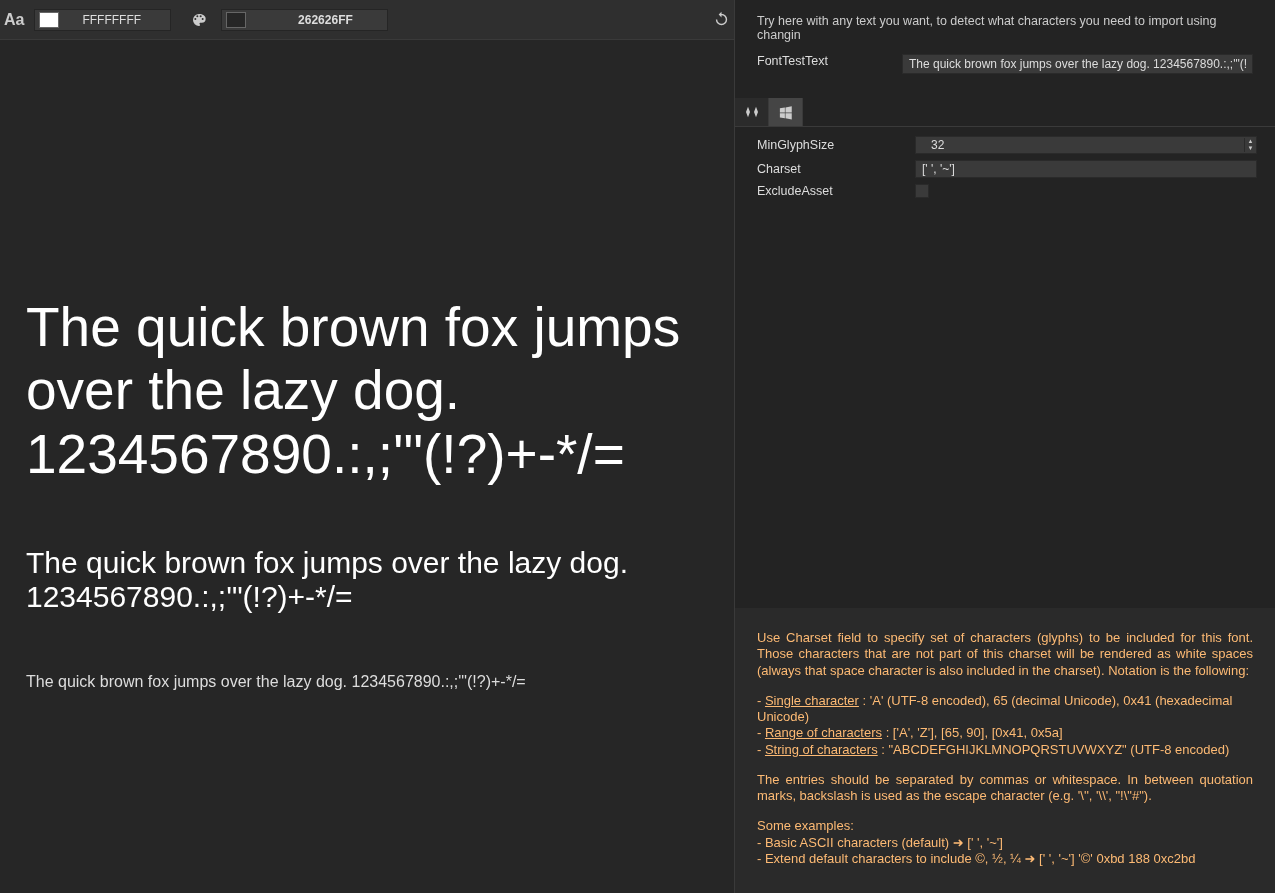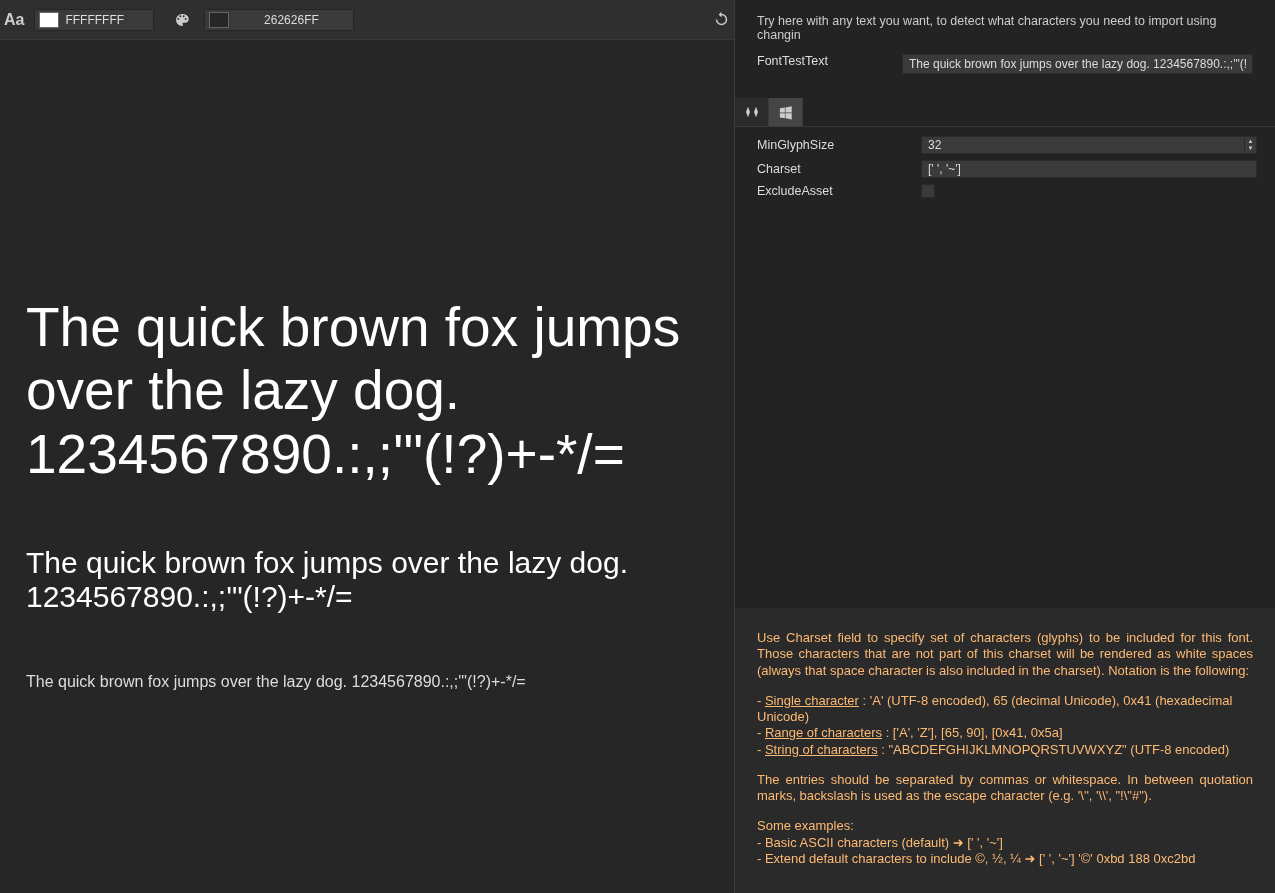--- a/index.html
+++ b/index.html
@@ -39,20 +39,21 @@
   font-weight: bold;
   font-size: 16px;
   color: #ccc;
 }
 .color-input-wrap {
   display: flex;
   align-items: center;
   background: #3a3a3a;
   border: 1px solid #252525;
   height: 22px;
+  gap: 17px;
 }
 .color-swatch {
   width: 20px;
   height: 16px;
   margin: 0 4px;
   border: 1px solid #666;
 }
 .hex-input {
   background: transparent;
   border: none;
@@ -152,21 +153,21 @@
 }
 .tab svg { fill: #ccc; }
 .props-area {
   flex: 1;
   padding: 6px 0 0 0;
 }
 .prop-row {
   display: flex;
   align-items: center;
   padding: 3px 8px 3px 22px;
-  gap: 26px;
+  gap: 20px;
 }
 .prop-label {
   width: 138px;
   font-size: 12.5px;
   color: #ddd;
 }
 .prop-input {
   flex: 1;
   background: #3a3a3a;
   border: 1px solid #2a2a2a;
@@ -185,21 +186,21 @@
   border: 1px solid #2a2a2a;
   height: 18px;
   margin-right: 10px;
 }
 .prop-input-wrap input {
   flex: 1;
   background: transparent;
   border: none;
   color: #ddd;
   font-size: 12px;
-  padding: 2px 6px;
+  padding: 2px 15px;
   outline: none;
 }
 .stepper {
   display: flex;
   flex-direction: column;
   width: 12px;
   font-size: 6px;
   line-height: 7px;
   color: #ccc;
   text-align: center;
@@ -237,21 +238,21 @@
       <span class="color-swatch" id="fg-swatch" style="background: rgb(255, 255, 255);"></span>
       <input class="hex-input" value="FFFFFFFF" style="">
     </div>
     <span class="palette-icon">
       <svg width="16" height="16" viewBox="0 0 24 24">
           <path fill="#ccc" d="M12 3a9 9 0 00-9 9 9 9 0 009 9c1 0 1.5-.8 1.5-1.5 0-.4-.2-.8-.4-1-.3-.3-.4-.6-.4-1 0-.8.7-1.5 1.5-1.5H16a6 6 0 006-6c0-4.4-4.5-7-10-7zm-5.5 9a1.5 1.5 0 110-3 1.5 1.5 0 010 3zm3-4a1.5 1.5 0 110-3 1.5 1.5 0 010 3zm5 0a1.5 1.5 0 110-3 1.5 1.5 0 010 3zm3 4a1.5 1.5 0 110-3 1.5 1.5 0 010 3z"></path>
         </svg>
     </span>
     <div class="color-input-wrap">
       <span class="color-swatch" id="bg-swatch" style="background: rgb(38, 38, 38);"></span>
-      <input class="hex-input" style="text-align: center; width: 120px;" value="262626FF">
+      <input class="hex-input" style="text-align: center; width: 120px; font-weight: bold;" value="262626FF">
     </div>
     <button class="refresh-btn">
       <svg width="17" height="17" viewBox="0 0 24 24">
           <path fill="#ccc" d="M12 4V1L8 5l4 4V6a6 6 0 11-6 6H4a8 8 0 108-8z"></path>
         </svg>
     </button>
   </div>
   <div class="preview-area">
     <div class="preview-large">The quick brown fox jumps over the lazy dog. 1234567890.:,;'"(!?)+-*/=</div>
     <div class="preview-medium">The quick brown fox jumps over the lazy dog. 1234567890.:,;'"(!?)+-*/=</div>

